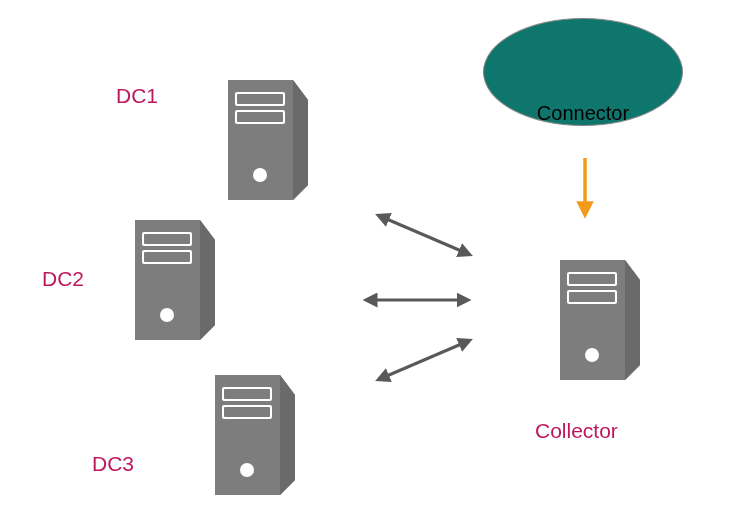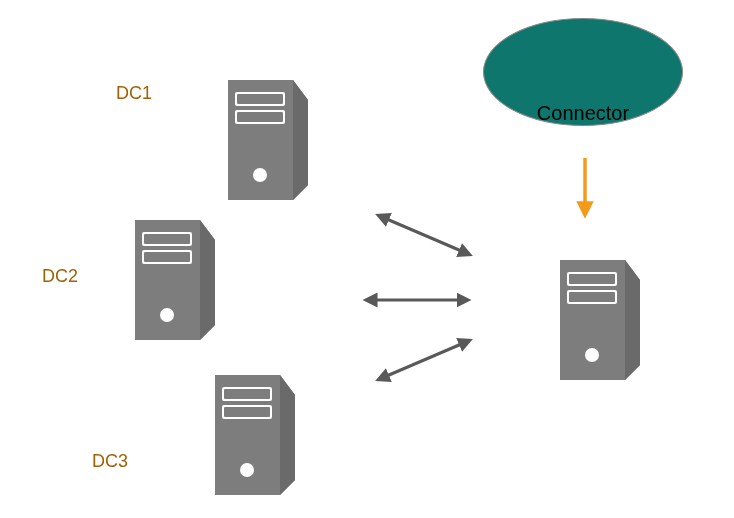--- a/index.html
+++ b/index.html
@@ -8,22 +8,22 @@
     padding: 0;
     width: 734px;
     height: 518px;
     position: relative;
     font-family: Arial, Helvetica, sans-serif;
     background: #fff;
     color: #333;
   }
   .label {
     position: absolute;
-    font-size: 18px;
-    color: #a16207;
+    font-size: 21px;
+    color: #be185d;
     line-height: 1.3;
   }
   .server {
     position: absolute;
   }
   .ellipse {
     position: absolute;
     background: #0f766e;
     border: 1px solid #888;
     border-radius: 50%;
@@ -41,20 +41,21 @@
 <body>
 
 <div class="label" style="left:116px; top:82px;">DC1</div>
 
 <div class="label" style="left:42px; top:265px;">DC2</div>
 
 <div class="label" style="left:92px; top:450px;text-align:center;">DC3</div>
 
 <div class="label" style="left:535px; top:390px;">
   <br>
+  <span>Collector</span>
 </div>
 
 <div class="ellipse" style="left:483px; top:18px; width:200px; height:108px;">
   <span>Connector</span>
 </div>
 
 <svg class="server" style="left:198px; top:70px;" width="120" height="130" viewBox="0 0 120 130">
   <g fill="#7d7d7d">
     <polygon points="30,10 95,10 110,30 110,115 95,130 30,130 30,10"></polygon>
     <polygon points="95,10 110,30 110,115 95,130" fill="#6a6a6a"></polygon>

